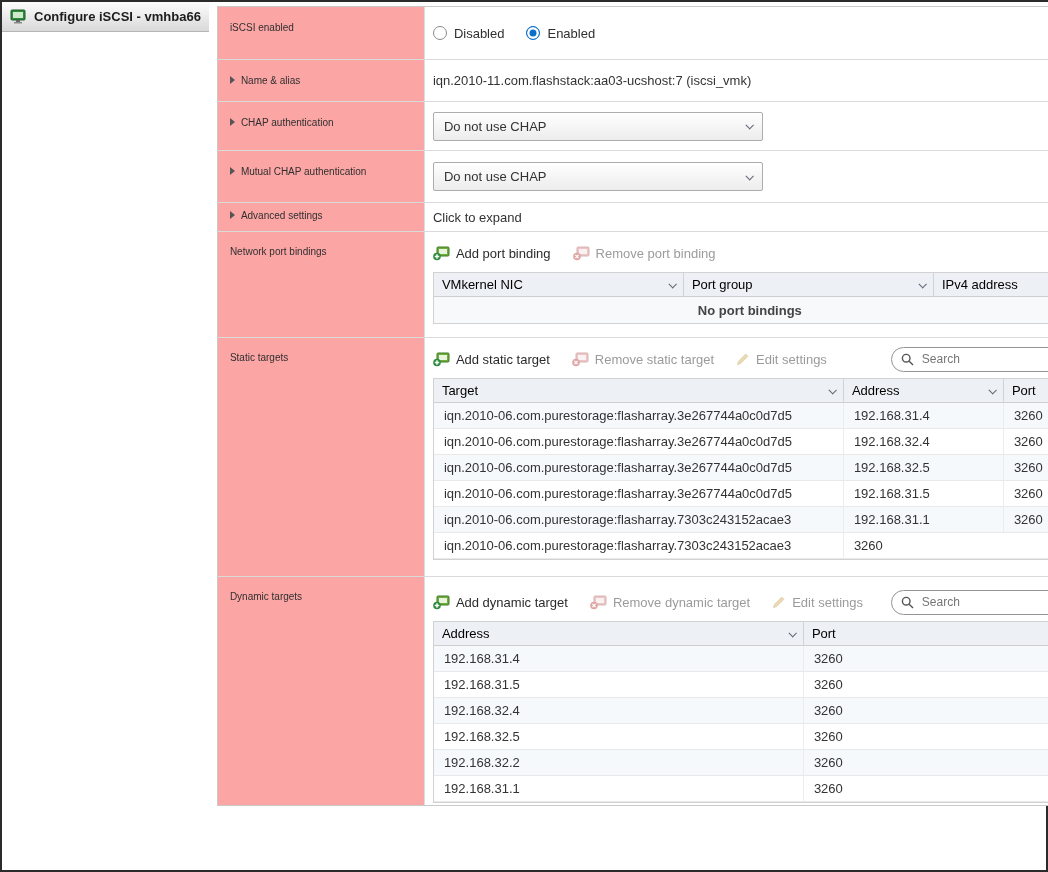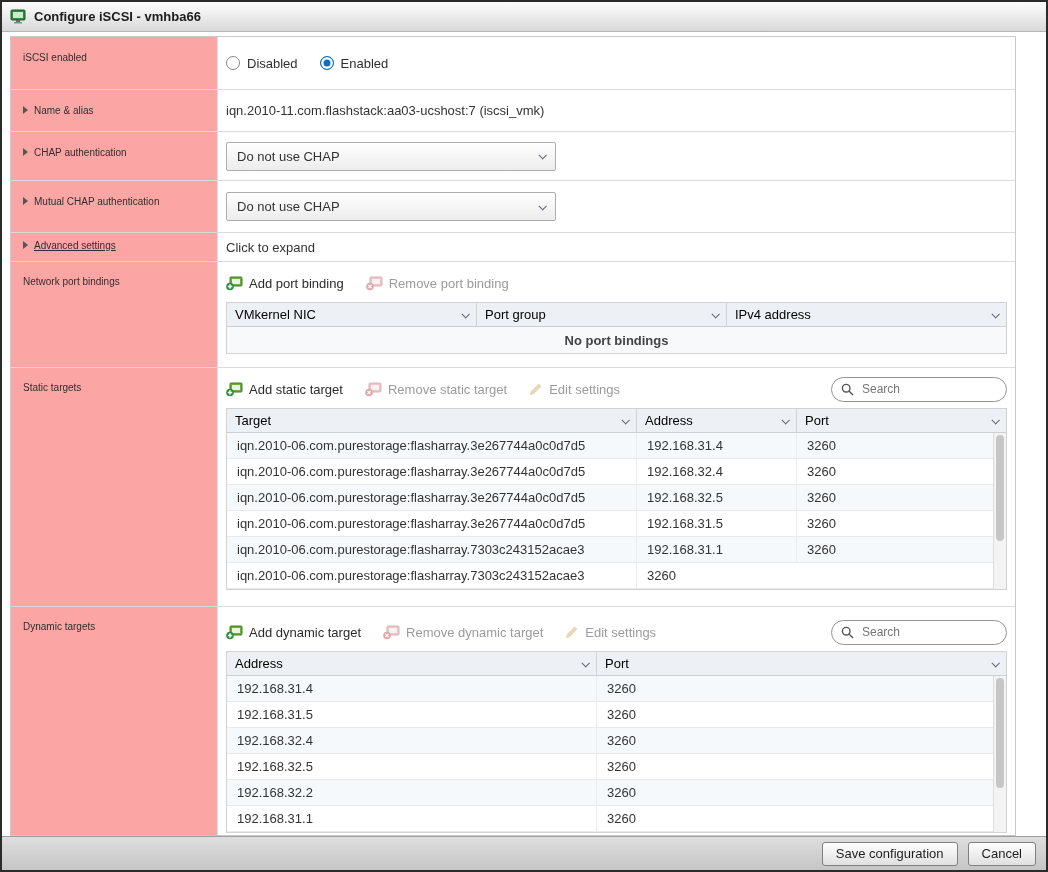--- a/index.html
+++ b/index.html
@@ -5,21 +5,21 @@
   * { box-sizing: border-box; }
   html,body { margin:0; padding:0; }
   body {
     width:1048px; height:872px;
     font-family:"Liberation Sans", sans-serif;
     background:#fff;
   }
   .window {
     width:1048px; height:872px;
     border:2px solid #2b2b2b;
-    display:flex; flex-direction:column;
+    display:flex; flex-direction:row;
     background:#fff;
   }
   
   .titlebar {
     height:30px; flex:none;
     background:linear-gradient(#fdfdfd,#d9d9d9);
     border-bottom:1px solid #b5b5b5;
     display:flex; align-items:center;
     padding:0 8px; gap:7px;
   }
@@ -29,21 +29,21 @@
   .formbox { height:800px; border:1px solid #c9c9c9; display:flex; flex-direction:column; background:#fff; }
   .frow { display:flex; border-bottom:1px solid #dadada; }
   .r1{height:53px} .r2{height:42px} .r3{height:49px} .r4{height:52px}
   .r5{height:29px} .r6{height:106px} .r7{height:239px} .r8{flex:1; border-bottom:none;}
   .flabel {
     width:207px; flex:none;
     background:#fca5a5; border-right:1px solid #d5dfe8;
     padding:15px 6px 0 12px;
     font-size:10px; color:#2f2f2f;
   }
-  .r5 .flabel { padding-top:7px;text-decoration:underline; }
+  .r5 .flabel { padding-top:7px; }
   .r6 .flabel, .r7 .flabel, .r8 .flabel { padding-top:14px; }
   .tri {
     display:inline-block; width:0; height:0;
     border-left:5px solid #555;
     border-top:4px solid transparent; border-bottom:4px solid transparent;
     margin-right:6px;
   }
   .fvalue { flex:1; display:flex; align-items:center; padding-left:8px; font-size:13px; color:#333; min-width:0; }
   .fvalue.block { display:block; padding-top:8px; }
   

